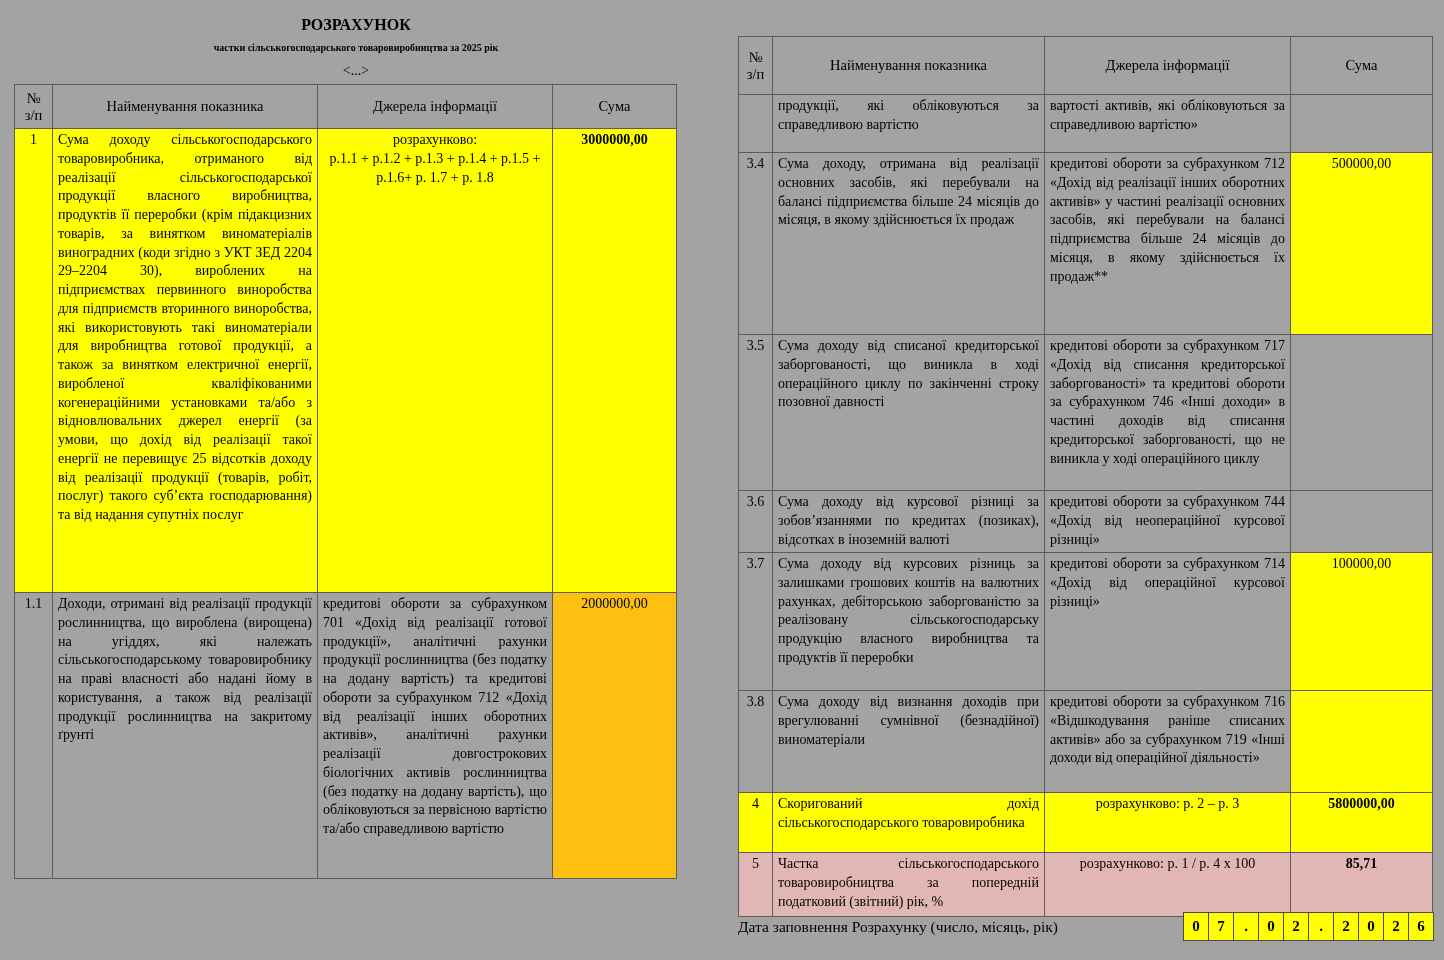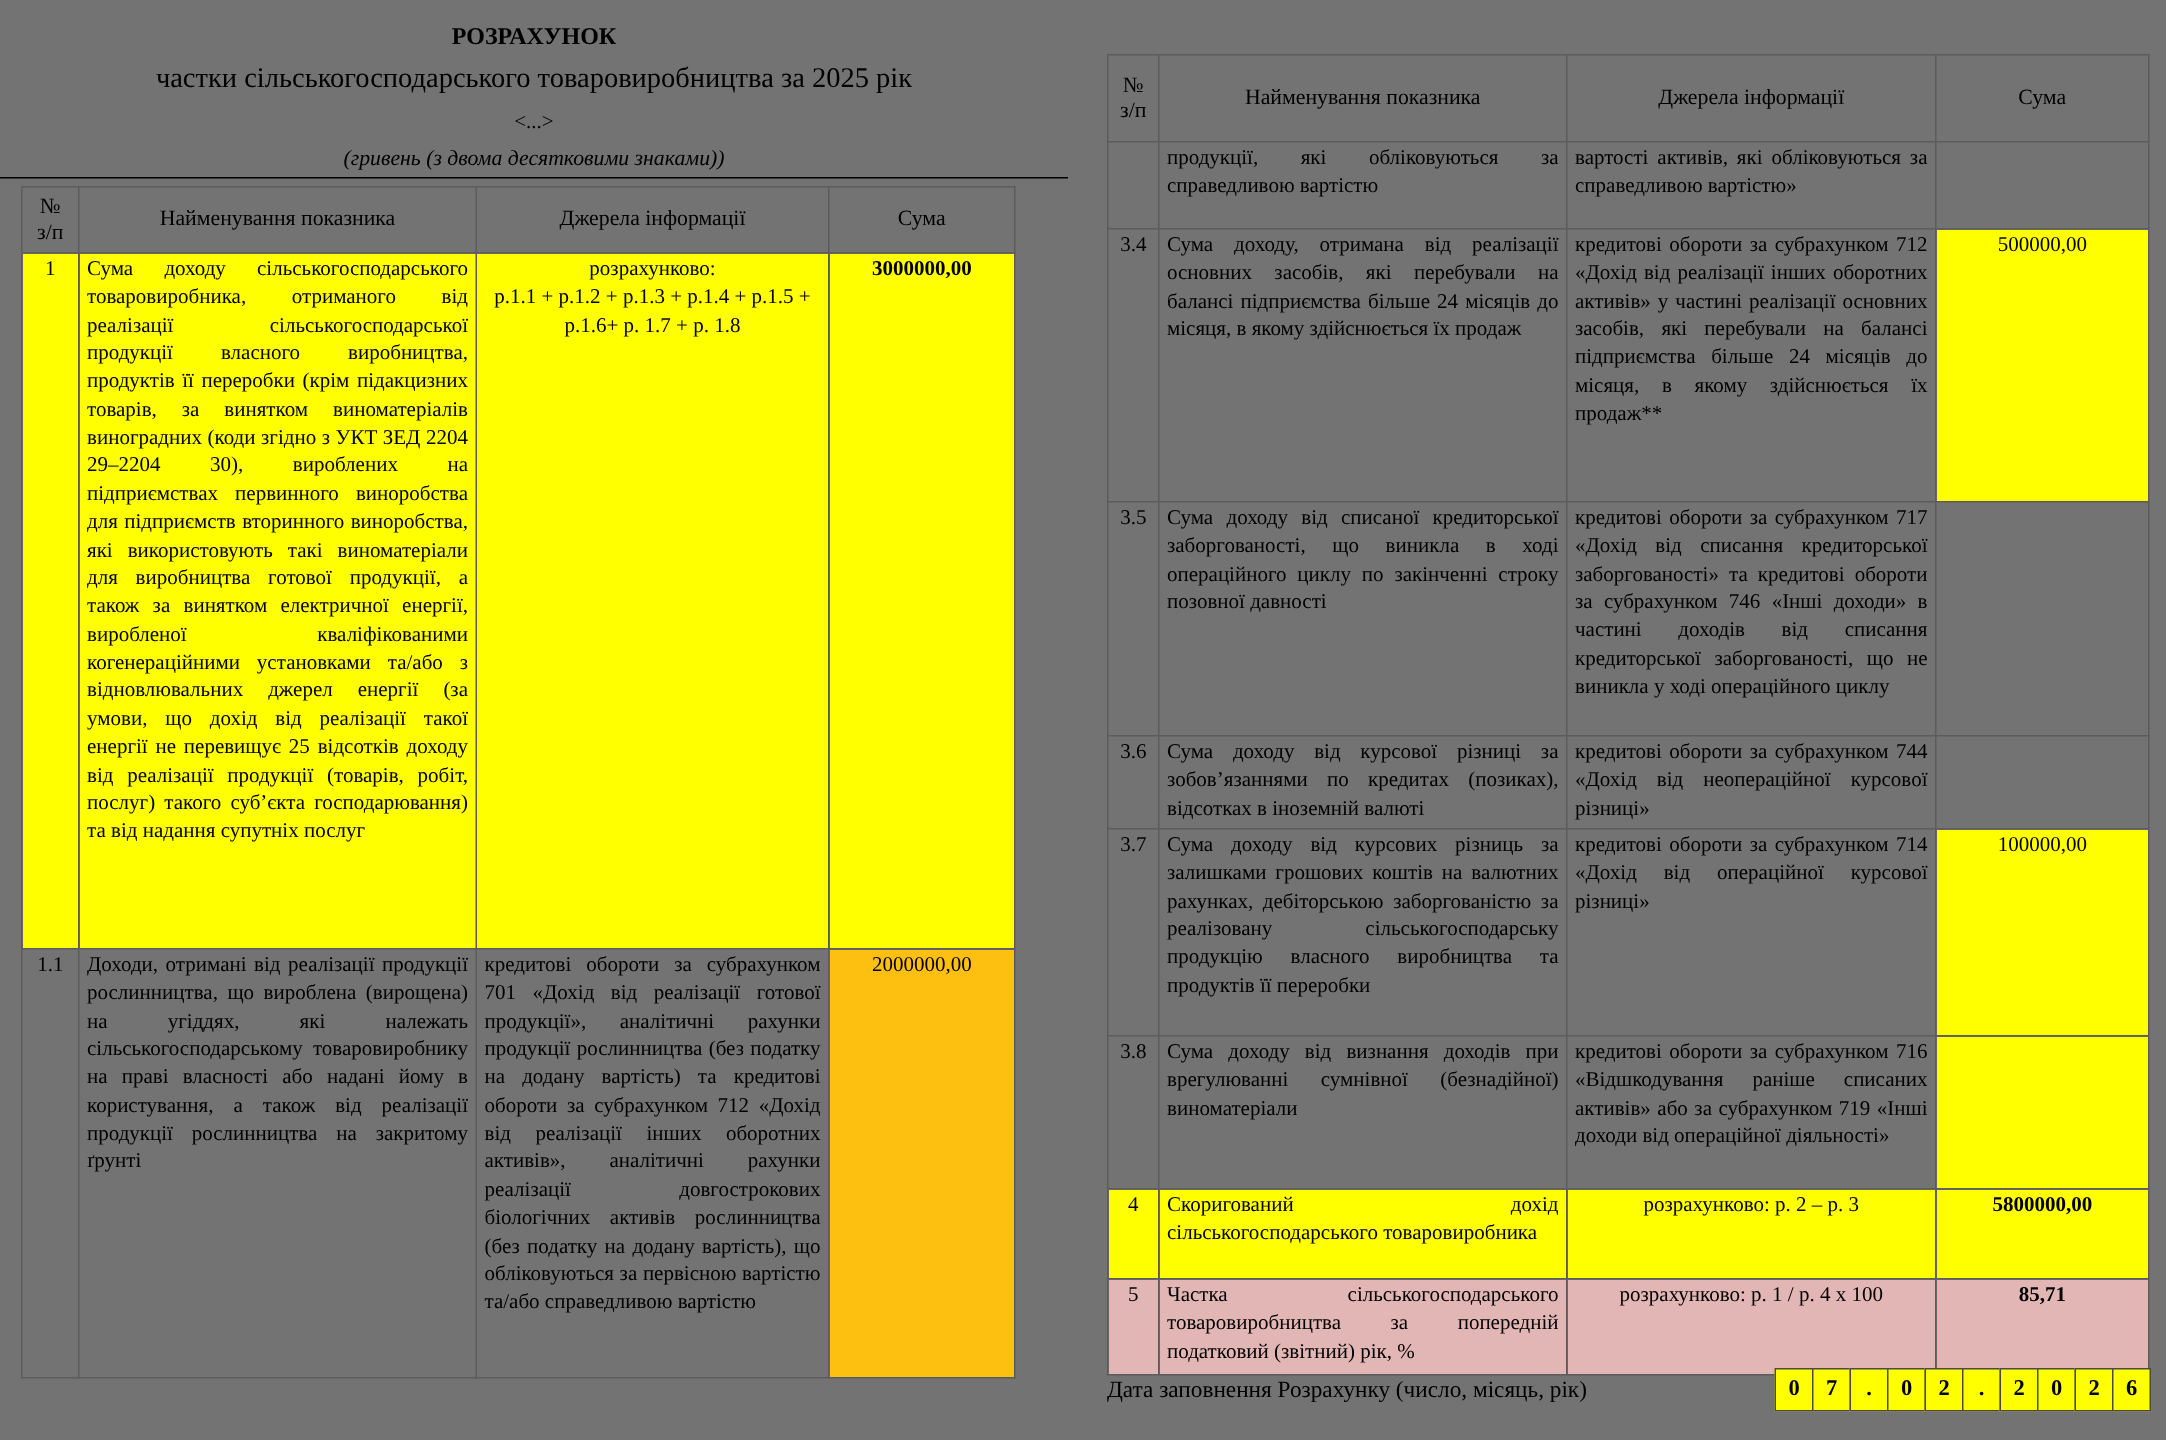--- a/index.html
+++ b/index.html
@@ -1,22 +1,22 @@
 <!DOCTYPE html>
 <html style="--highlight-yellow: #ffff00; --highlight-orange: #fdc011; --highlight-pink: #e2b6b4;"><head>
 <meta charset="utf-8">
 <style>
   html,body{margin:0;padding:0;background:#fff;}
-  .canvas{position:relative;width:1444px;height:960px;background:#737373;overflow:hidden;
+  .canvas{position:relative;width:1444px;height:960px;background:#a3a3a3;overflow:hidden;
           font-family:"Liberation Serif",serif;color:#000;}
   
   .left-page{position:absolute;left:0;top:0;width:712px;}
   .right-page{position:absolute;left:728px;top:0;width:706px;}
   .doc-title{margin-top:16px;text-align:center;font-weight:bold;font-size:16px;}
-  .doc-subtitle{margin-top:8px;text-align:center;font-weight:normal;font-size:19px;}
+  .doc-subtitle{margin-top:8px;text-align:center;font-weight:bold;font-size:10px;}
   .doc-ellipsis{margin-top:10px;text-align:center;font-size:14px;}
   .doc-units{margin-top:8px;text-align:center;font-style:italic;font-size:14.5px;
              border-bottom:1px solid #000;padding-bottom:3px;width:100%;}
   
   table{border-collapse:collapse;table-layout:fixed;}
   .tbl-left{margin:5px 0 0 14px;width:662px;}
   .tbl-right{margin:36px 0 0 10px;width:694px;}
   td,th{border:1px solid #5c5c5c;vertical-align:top;padding:2px 5px;font-weight:normal;
         font-size:14px;line-height:1.34;overflow:hidden;}
   th{text-align:center;vertical-align:middle;font-size:14.5px;}
@@ -42,21 +42,20 @@
 </style>
 </head>
 <body>
 
 <div class="canvas">
 
   <div class="left-page">
     <div class="doc-title">РОЗРАХУНОК</div>
     <div class="doc-subtitle">частки сільськогосподарського товаровиробництва за 2025 рік</div>
     <div class="doc-ellipsis">&lt;...&gt;</div>
-    <div class="doc-units">(гривень (з двома десятковими знаками))</div>
 
     <table class="tbl-left">
       <colgroup>
           <col style="width:38px">
           <col style="width:265px">
           <col style="width:235px">
           <col style="width:124px">
         </colgroup>
       <tbody>
           <tr style="height:44px">

